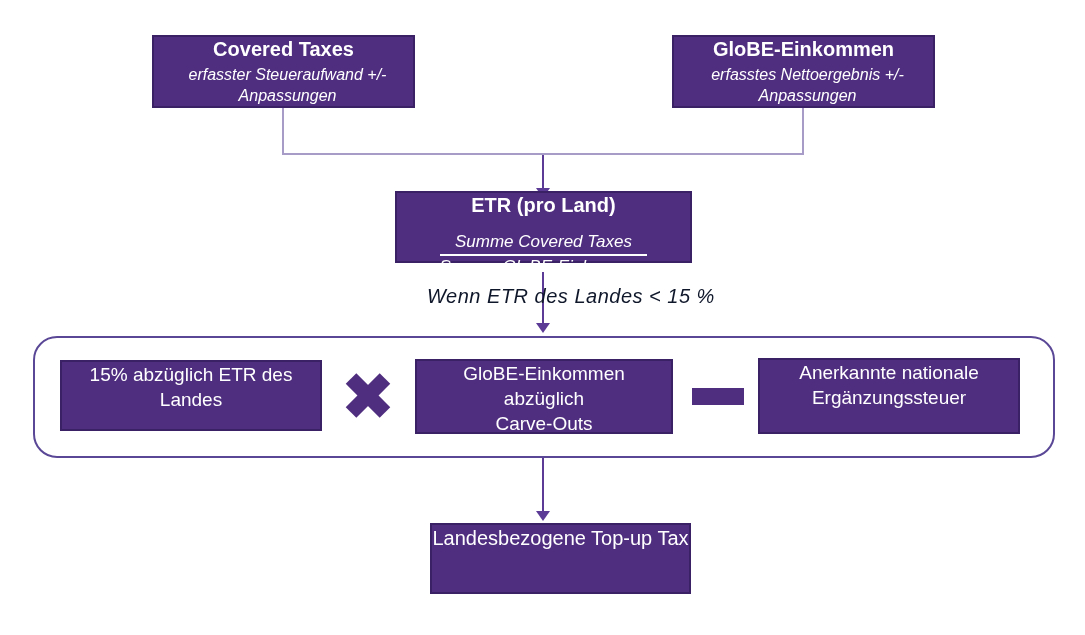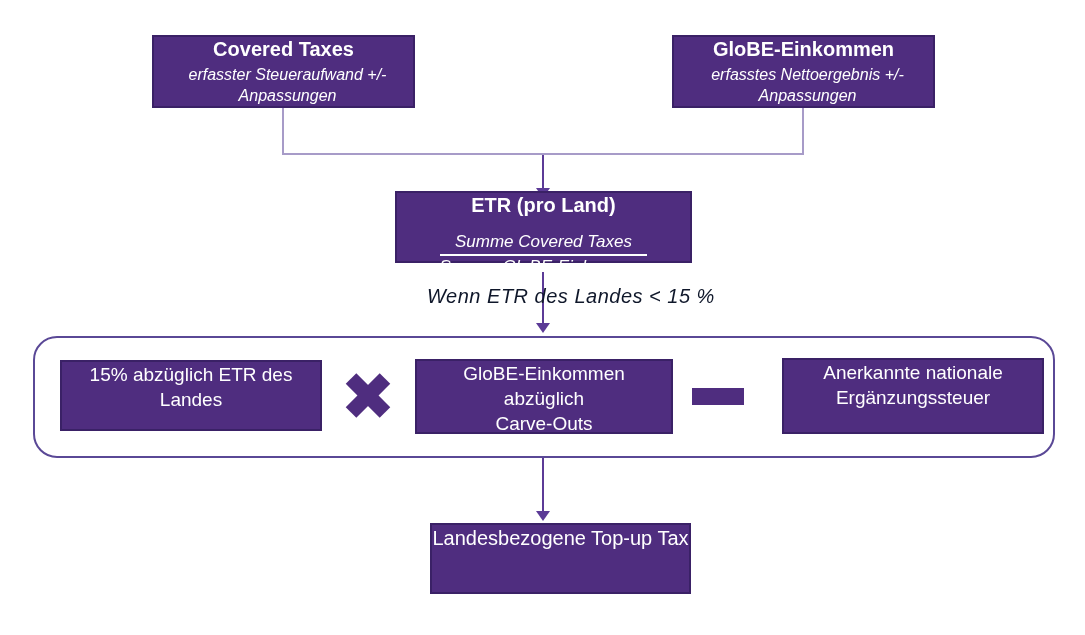--- a/index.html
+++ b/index.html
@@ -95,21 +95,21 @@
   </div>
 
   <div class="pbox" style="left:415px; top:359px; width:258px; height:75px;">
     <div class="pbox-body">GloBE-Einkommen
 abzüglich
 Carve-Outs</div>
   </div>
 
   <div class="minus-icon"></div>
 
-  <div class="pbox" style="left:758px; top:358px; width:262px; height:76px;margin-left:24px;">
+  <div class="pbox" style="left:758px; top:358px; width:262px; height:76px;">
     <div class="pbox-body">Anerkannte nationale
 Ergänzungssteuer</div>
   </div>
 
   <div class="vline dark" style="left:542px; top:458px; width:2px; height:54px;"></div>
   <div class="arrow-head" style="left:536px; top:511px;"></div>
 
   <div class="pbox" style="left:412px; top:523px; width:261px; height:71px;margin-left:18px;">
     <div class="pbox-body pbox-result">Landesbezogene Top-up Tax</div>
   </div>

